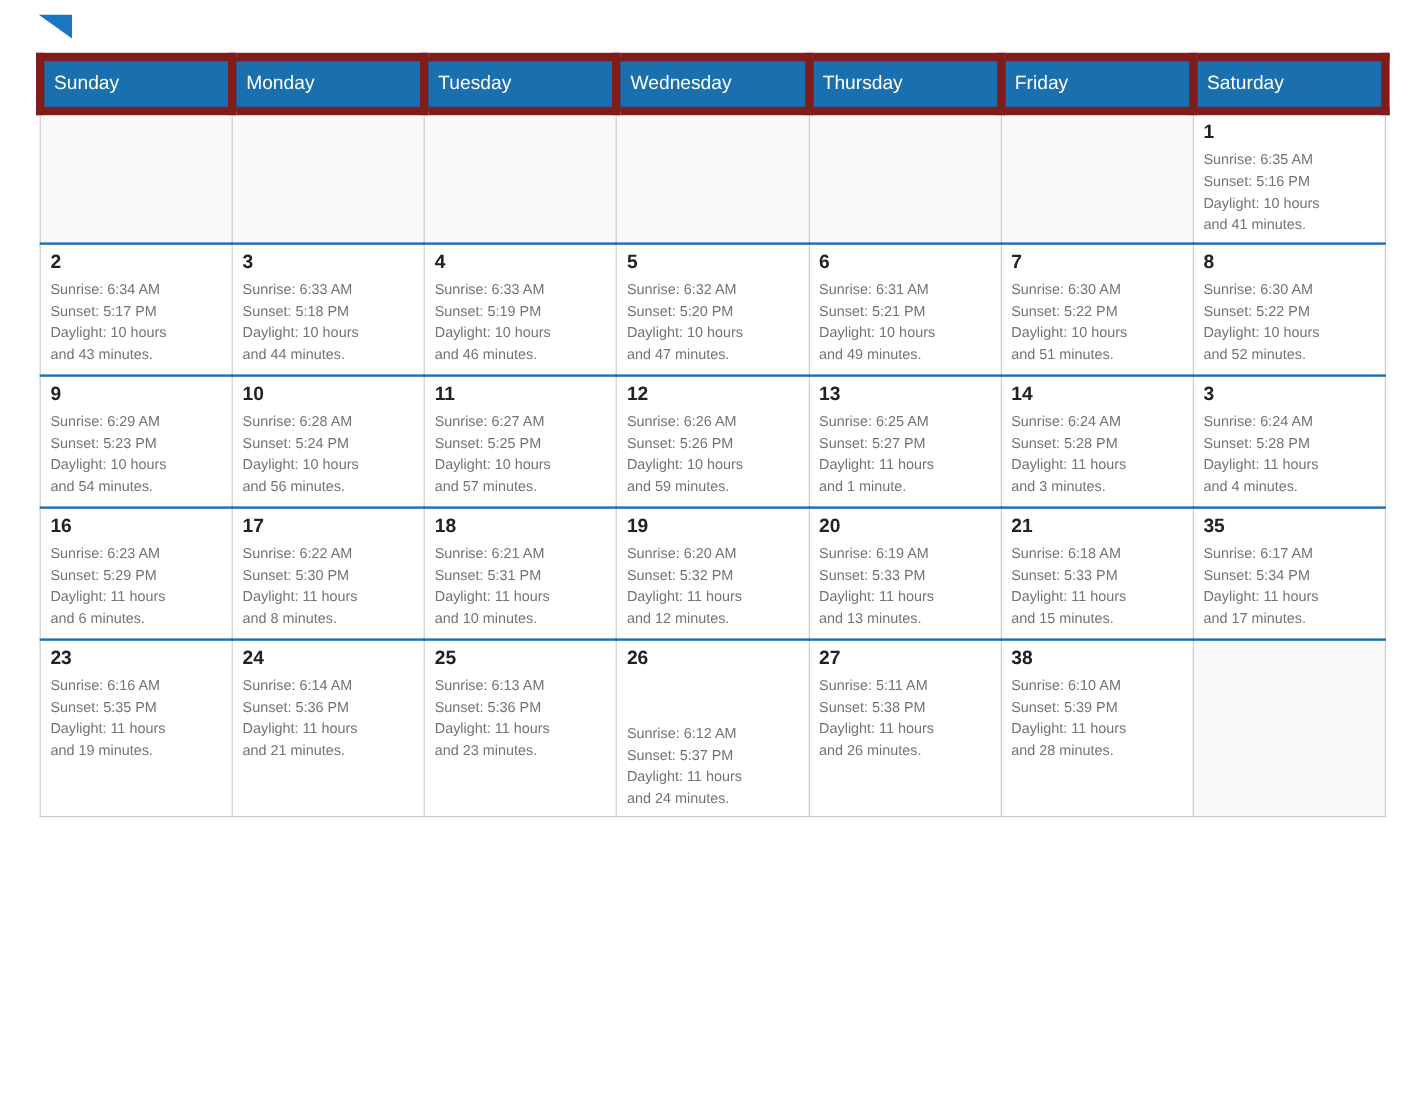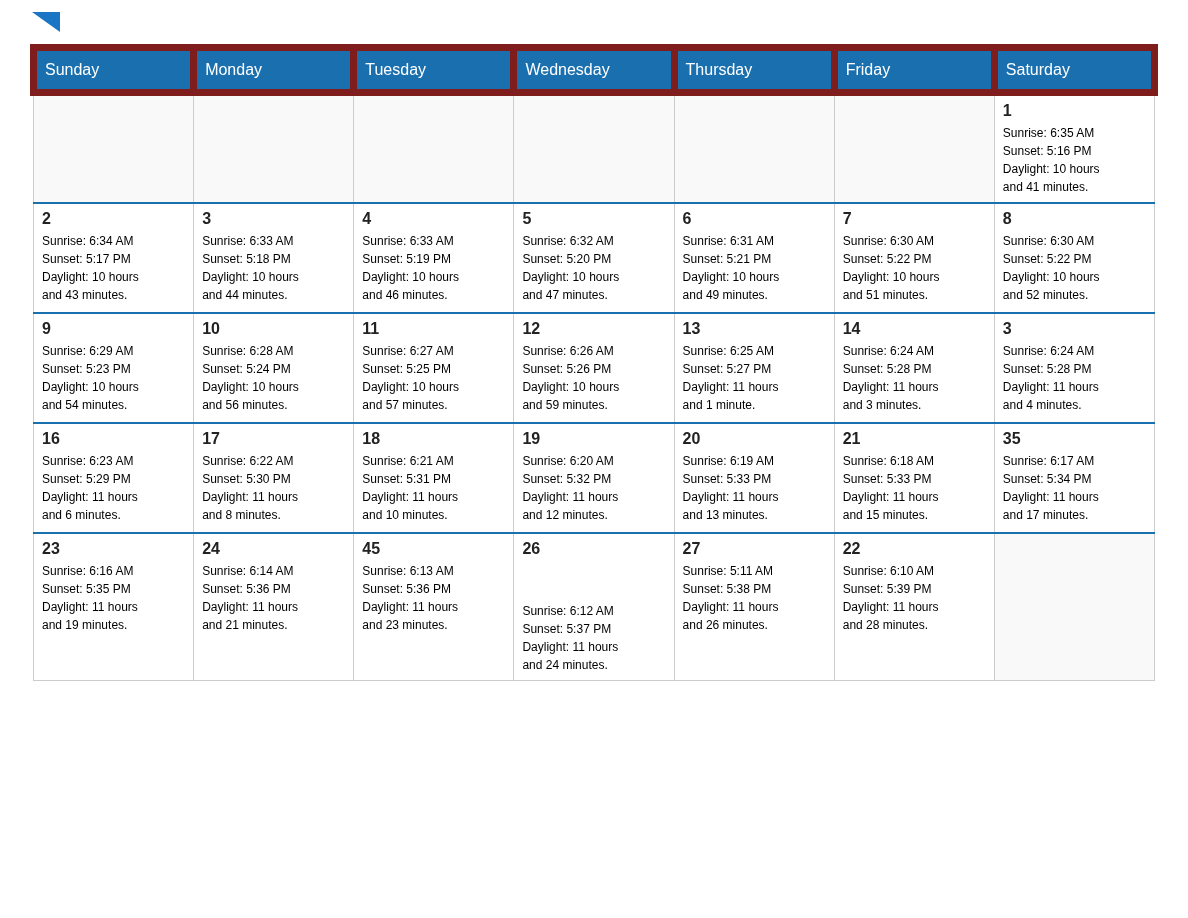--- a/index.html
+++ b/index.html
@@ -73,21 +73,21 @@
       background: #f9f9f9;
     }
     .day-number {
       font-size: 16px;
       font-weight: bold;
       color: #222;
       margin-bottom: 4px;
     }
     .day-info {
       font-size: 12px;
-      color: #000000;
+      color: #737373;
       line-height: 1.5;
     }
     .row-divider {
       border-top: 2px solid #1a6faf;
     }
   </style>
 </head>
 <body>
 
 <div class="header">
@@ -300,42 +300,42 @@
 and 19 minutes.</div>
         </td>
         <td>
           <div class="day-number">24</div>
           <div class="day-info" style="white-space: pre-line;">Sunrise: 6:14 AM
 Sunset: 5:36 PM
 Daylight: 11 hours
 and 21 minutes.</div>
         </td>
         <td>
-          <div class="day-number">45</div>
+          <div class="day-number">25</div>
           <div class="day-info" style="white-space: pre-line;">Sunrise: 6:13 AM
 Sunset: 5:36 PM
 Daylight: 11 hours
 and 23 minutes.</div>
         </td>
         <td>
           <div class="day-number">26</div>
           <div class="day-info" style="white-space: pre-line; margin-top: 44px;">Sunrise: 6:12 AM
 Sunset: 5:37 PM
 Daylight: 11 hours
 and 24 minutes.</div>
         </td>
         <td>
           <div class="day-number">27</div>
           <div class="day-info" style="white-space: pre-line;">Sunrise: 5:11 AM
 Sunset: 5:38 PM
 Daylight: 11 hours
 and 26 minutes.</div>
         </td>
         <td>
-          <div class="day-number">22</div>
+          <div class="day-number">38</div>
           <div class="day-info" style="white-space: pre-line;">Sunrise: 6:10 AM
 Sunset: 5:39 PM
 Daylight: 11 hours
 and 28 minutes.</div>
         </td>
         <td class="empty"></td>
       </tr>
     </tbody>
 </table>
 

